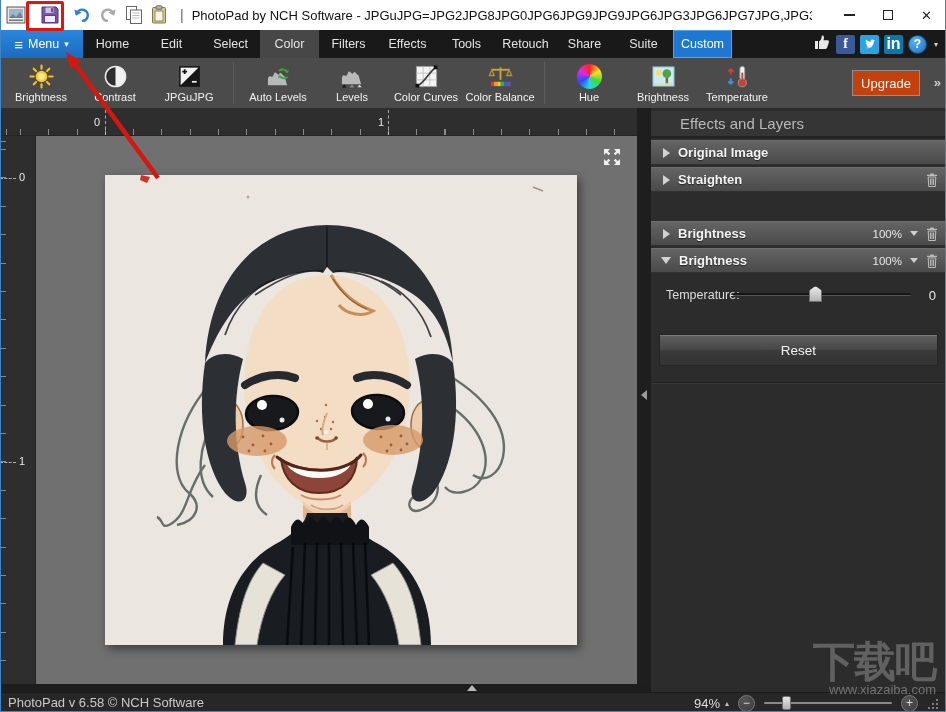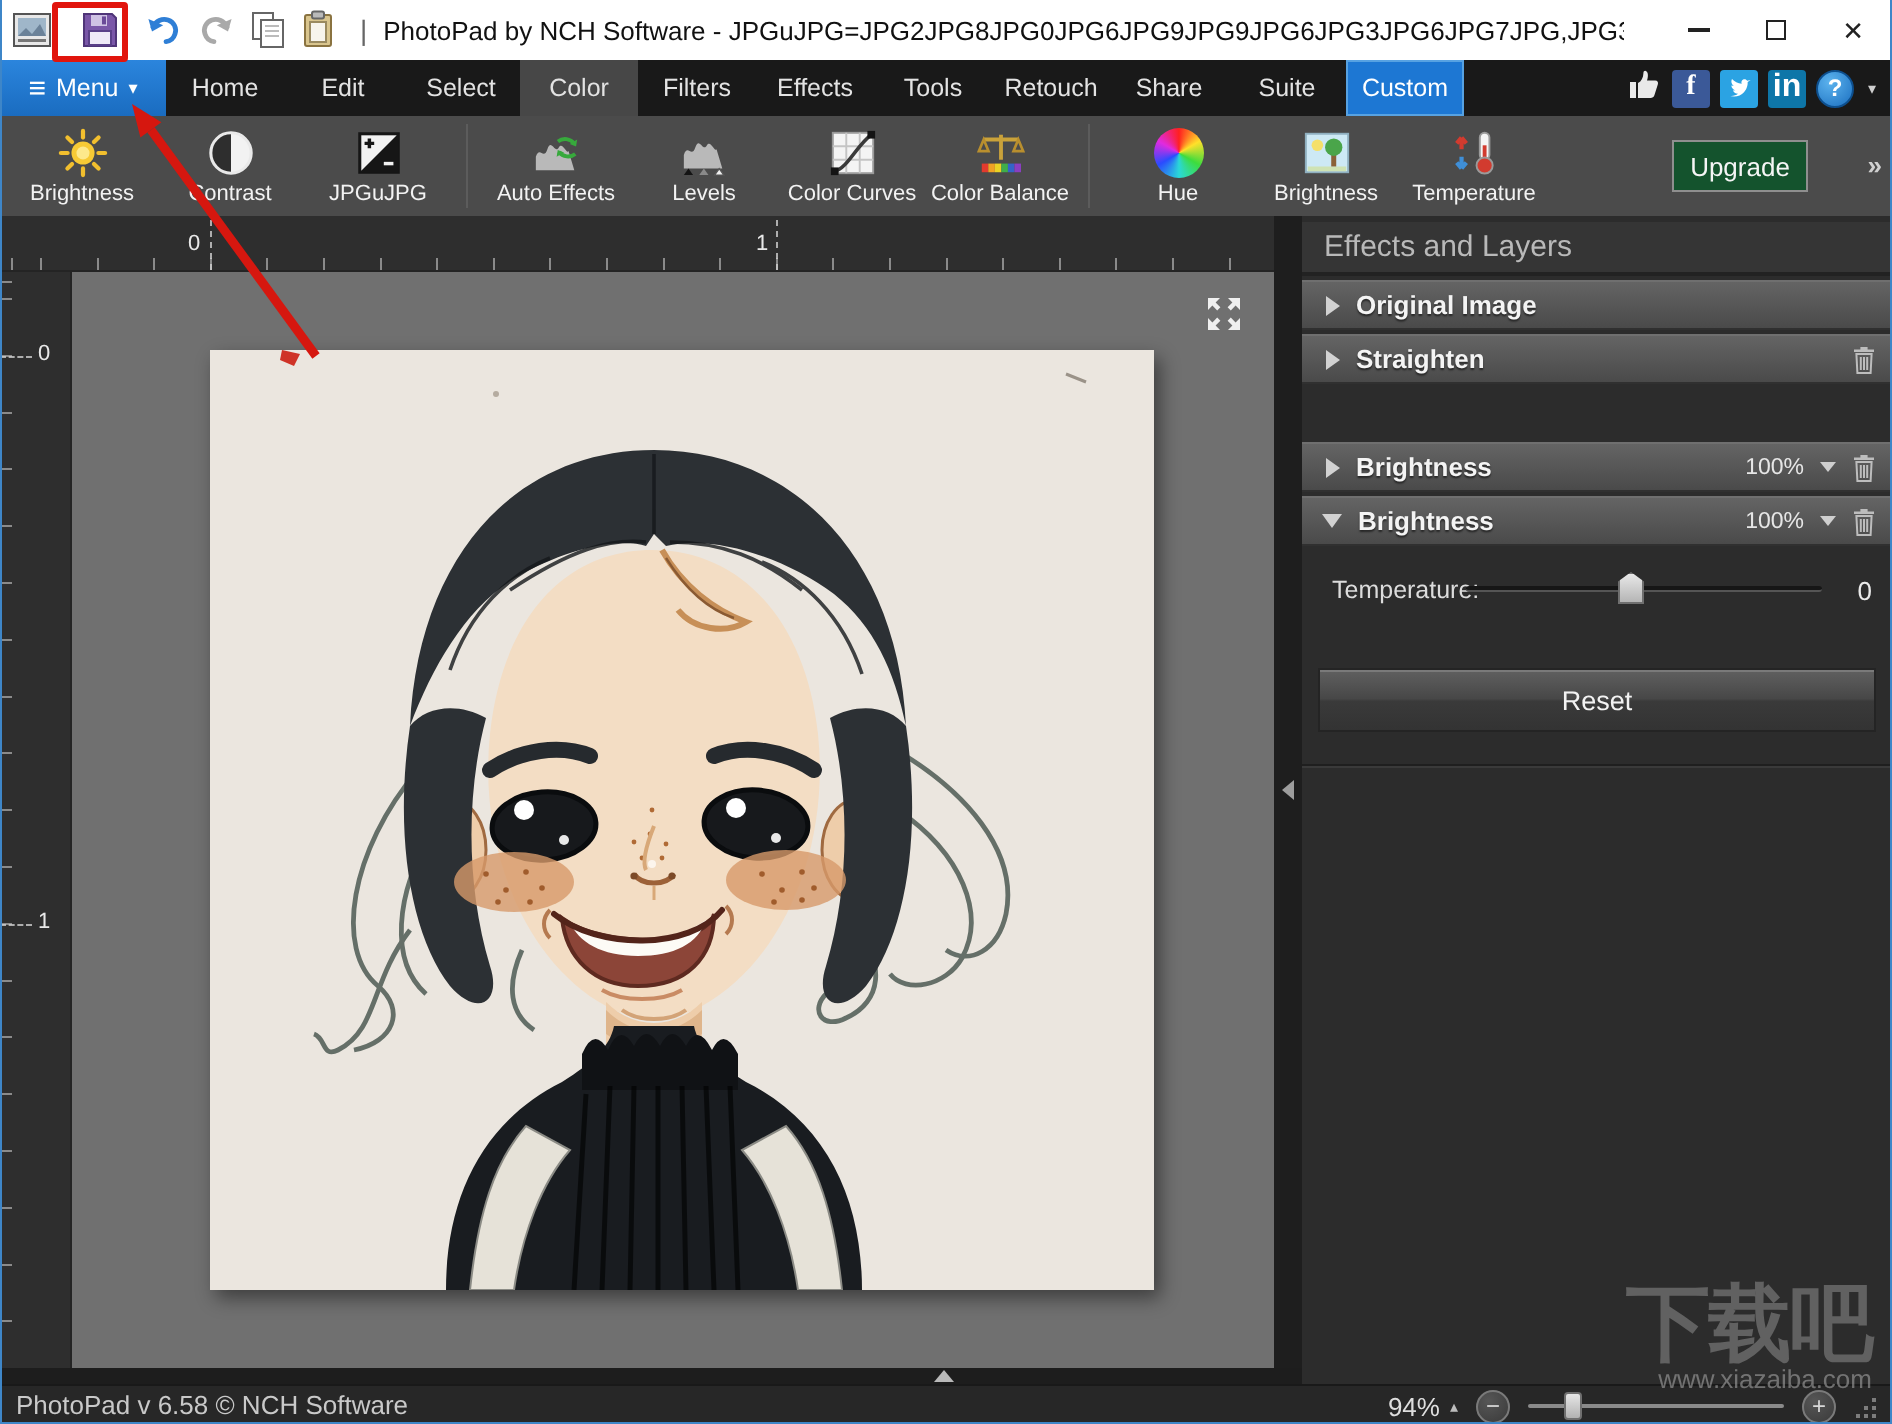--- a/index.html
+++ b/index.html
@@ -39,21 +39,21 @@
   .help-circle { width:19px; height:19px; border-radius:50%; background:radial-gradient(circle at 35% 30%, #5cb3ee, #1b6fc0); color:#fff; font-weight:bold; font-size:12px; display:flex; align-items:center; justify-content:center; border:1px solid #0d4f8e; }
   .help-caret { color:#cfcfcf; font-size:8px; margin-left:2px; }
 
   
   .toolbar { position:absolute; left:0; top:58px; width:946px; height:50px; background:#4b4b4b; display:flex; align-items:center; padding-left:4px; }
   .tool-btn { width:74px; height:46px; display:flex; flex-direction:column; align-items:center; justify-content:center; gap:2px; }
   .tool-btn svg, .tool-btn .hue-wheel { width:25px; height:25px; }
   .tool-btn .lbl { font-size:11px; color:#f2f2f2; white-space:nowrap; }
   .tool-sep { width:1px; height:42px; background:#383838; border-right:1px solid #5c5c5c; margin:0 7px; }
   .hue-wheel { border-radius:50%; background:conic-gradient(#ff2020,#ffe02a,#3ddc3d,#2ad8d8,#2a4bff,#e02ae0,#ff2020); }
-  .upgrade-btn { position:absolute; right:42px; top:12px; width:68px; height:26px; background:#14532d; border:1px solid #8f8f8f; color:#f5f5f5; font-size:13px; display:flex; align-items:center; justify-content:center; }
+  .upgrade-btn { position:absolute; right:26px; top:12px; width:68px; height:26px; background:#c2410c; border:1px solid #8f8f8f; color:#f5f5f5; font-size:13px; display:flex; align-items:center; justify-content:center; }
   .overflow { position:absolute; right:5px; top:17px; color:#cfcfcf; font-size:13px; font-weight:bold; }
 
   
   .canvas-area { position:absolute; left:0; top:108px; width:637px; height:576px; background:#2e2e2e; }
   .ruler-top { position:absolute; left:0; top:0; width:637px; height:28px; background:#2e2e2e; border-bottom:1px solid #242424; }
   .ruler-top .ticks { position:absolute; left:0; right:0; bottom:0; height:6px; background:repeating-linear-gradient(90deg,#8a8a8a 0 1px,transparent 1px 28.3px); background-position-x:20px; }
   .ruler-left { position:absolute; left:0; top:28px; width:36px; height:548px; background:#2e2e2e; border-right:1px solid #242424; }
   .ruler-left .ticks { position:absolute; top:0; bottom:0; left:0; width:6px; background:repeating-linear-gradient(180deg,#8a8a8a 0 1px,transparent 1px 28.4px); background-position-y:13px; }
   .num { position:absolute; font-size:11px; color:#e8e8e8; }
   .mark-x { position:absolute; top:2px; bottom:0; width:0; border-left:1px dashed #cfcfcf; opacity:.8; }
@@ -62,21 +62,21 @@
   .photo { position:absolute; left:69px; top:39px; width:472px; height:470px; box-shadow:3px 4px 9px rgba(0,0,0,.45); }
   .photo svg { width:472px; height:470px; display:block; }
   .expand-ic { position:absolute; right:16px; top:12px; width:18px; height:18px; }
 
   
   .splitter { position:absolute; left:637px; top:108px; width:14px; height:584px; background:#1e1e1e; }
   .collapse-arrow { position:absolute; left:4px; top:282px; width:0; height:0; border-top:5px solid transparent; border-bottom:5px solid transparent; border-right:6px solid #9d9d9d; }
 
   
   .panel { position:absolute; left:651px; top:108px; width:295px; height:584px; background:#2c2c2c; }
-  .panel-header { position:absolute; left:0; top:3px; width:295px; height:27px; background:#353535; border-bottom:2px solid #222; display:flex; align-items:center; padding-left:11px; color:#b9b9b9; font-size:15px; }
+  .panel-header { position:absolute; left:0; top:3px; width:295px; height:27px; background:#353535; border-bottom:2px solid #222; display:flex; align-items:center; padding-left:29px; color:#b9b9b9; font-size:15px; }
   .layer-row { position:absolute; left:0; width:295px; height:25px; background:linear-gradient(#646464,#4a4a4a); border-top:1px solid #6f6f6f; border-bottom:1px solid #303030; display:flex; align-items:center; padding:0 8px; gap:8px; }
   .layer-row .name { font-size:13px; font-weight:bold; color:#f4f4f4; text-shadow:0 1px 1px rgba(0,0,0,.55); flex:1; }
   .chev-r { width:0; height:0; border-top:5px solid transparent; border-bottom:5px solid transparent; border-left:7px solid #d2d2d2; margin-left:4px; }
   .chev-d { width:0; height:0; border-left:5px solid transparent; border-right:5px solid transparent; border-top:7px solid #d2d2d2; margin-left:2px; }
   .pct { font-size:11.5px; color:#e6e6e6; }
   .pct-caret { width:0; height:0; border-left:4px solid transparent; border-right:4px solid transparent; border-top:5px solid #cfcfcf; }
   .trash { width:12px; height:14px; }
   .ctl-label { position:absolute; left:15px; top:180px; font-size:12.5px; color:#dcdcdc; }
   .slider-track { position:absolute; left:82px; top:185px; width:178px; height:3px; background:#161616; border-radius:2px; border-bottom:1px solid #555; }
   .slider-thumb { position:absolute; left:158px; top:178px; width:13px; height:16px; background:linear-gradient(#e8e8e8,#b5b5b5); border:1px solid #6f6f6f; clip-path:polygon(50% 0,100% 30%,100% 100%,0 100%,0 30%); }
@@ -232,21 +232,21 @@
   </div>
   <div class="tool-sep"></div>
   <div class="tool-btn">
     <svg viewBox="0 0 26 26">
         <path d="M2,22 L2,15 C4,9 6,17 8,11 C10,5 12,14 14,10 C16,7 18,14 19,12 L22,22 Z" fill="#b9b9b9"></path>
         <path d="M13.5,7 a6,6 0 0 1 8.5,1.2" fill="none" stroke="#37a93c" stroke-width="2"></path>
         <path d="M23.5,6 l-0.6,3.6 -3.3,-1.3 Z" fill="#37a93c"></path>
         <path d="M22.5,13.5 a6,6 0 0 1 -8.5,-1" fill="none" stroke="#37a93c" stroke-width="2"></path>
         <path d="M12.8,15 l0.6,-3.6 3.3,1.3 Z" fill="#37a93c"></path>
       </svg>
-    <span class="lbl">Auto Effects</span>
+    <span class="lbl">Auto Levels</span>
   </div>
   <div class="tool-btn">
     <svg viewBox="0 0 26 26">
         <path d="M2,21 L2,14 C4,8 6,16 8,10 C10,4 12,13 14,9 C16,6 18,13 19,11 L22,21 Z" fill="#b9b9b9"></path>
         <path d="M2,24.5 l2.4,-3.4 2.4,3.4 Z" fill="#141414"></path>
         <path d="M10,24.5 l2.4,-3.4 2.4,3.4 Z" fill="#8a8a8a"></path>
         <path d="M18,24.5 l2.4,-3.4 2.4,3.4 Z" fill="#f0f0f0" stroke="#555" stroke-width="0.7"></path>
       </svg>
     <span class="lbl">Levels</span>
   </div>

